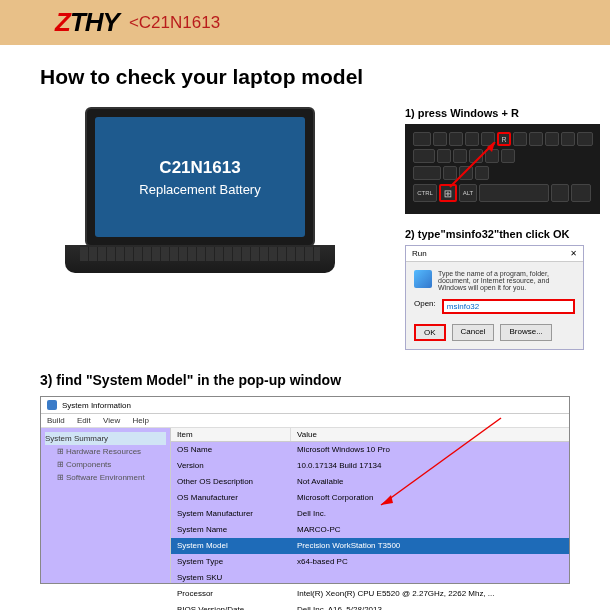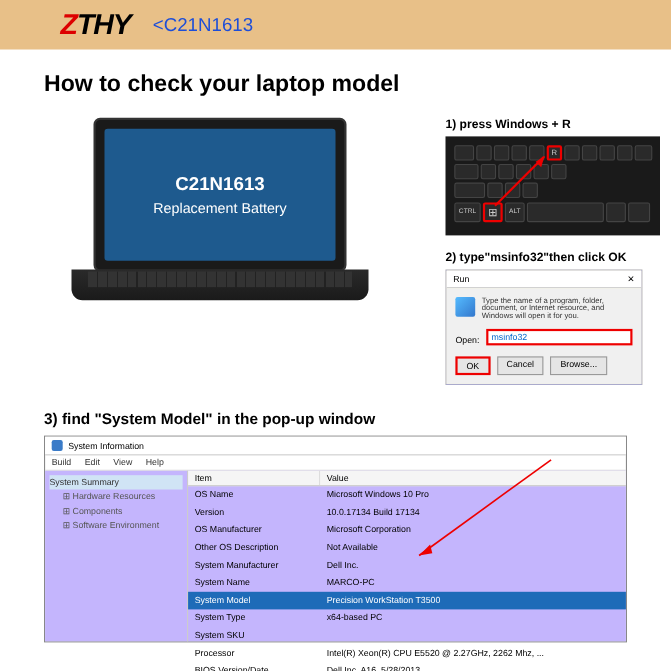--- a/index.html
+++ b/index.html
@@ -1,40 +1,40 @@
 <!DOCTYPE html>
 <html><head>
 <meta charset="utf-8">
 <style>
 *{margin:0;padding:0;box-sizing:border-box;font-family:Arial,sans-serif}
 body{width:610px;height:610px;background:#fff;overflow:hidden;position:relative}
 .header{background:#e8c088;height:45px;display:flex;align-items:center;padding-left:55px}
 .logo{font-family:Arial Black,sans-serif;font-weight:900;font-size:26px;font-style:italic;color:#000;letter-spacing:-1px}
 .logo-red{color:#d00}
-.model-code{color:#1d4ed8;font-size:17px;margin-left:20px}
+.model-code{color:#b91c1c;font-size:17px;margin-left:10px}
 .title{font-size:21px;font-weight:bold;margin:20px 0 18px 40px}
 .laptop-area{display:flex;margin-left:60px}
 .laptop{width:280px;height:180px;position:relative}
 .screen-back{width:230px;height:140px;background:#1a1a1a;border-radius:6px;margin:0 auto;position:relative;border:2px solid #333}
 .screen-inner{position:absolute;top:8px;left:8px;right:8px;bottom:8px;background:#1e5a8e;border-radius:3px;display:flex;flex-direction:column;align-items:center;justify-content:center;color:#fff}
 .screen-title{font-size:17px;font-weight:bold;margin-bottom:4px}
 .screen-sub{font-size:13px}
 .kb-base{width:270px;height:28px;background:linear-gradient(#2a2a2a,#1a1a1a);border-radius:0 0 10px 10px;margin:0 auto;margin-top:-2px;position:relative}
 .kb-base::before{content:'';position:absolute;top:2px;left:15px;right:15px;height:14px;background:repeating-linear-gradient(90deg,#333 0,#333 8px,#222 8px,#222 9px),repeating-linear-gradient(0deg,#333 0,#333 3px,#222 3px,#222 4px)}
 .right-col{margin-left:65px;width:195px}
 .step-text{font-size:11px;font-weight:bold;margin-bottom:5px}
 .keyboard-img{width:195px;height:90px;background:#1a1a1a;position:relative;margin-bottom:14px}
 .key{position:absolute;background:#2a2a2a;border:1px solid #444;border-radius:2px;color:#ccc;font-size:7px;display:flex;align-items:center;justify-content:center}
 .key-hl{border:2px solid #e00!important;z-index:2}
 .run-dialog{width:179px;border:1px solid #aac;background:#fef9c3;font-size:8px}
 .run-title{background:#fff;padding:3px 6px;display:flex;justify-content:space-between;border-bottom:1px solid #ccc}
 .run-body{padding:8px;background:#f0f0f0}
 .run-desc{font-size:7px;color:#333;margin-bottom:8px;display:flex;gap:6px}
 .run-icon{width:18px;height:18px;background:linear-gradient(135deg,#5bf,#37c);border-radius:2px;flex-shrink:0}
-.run-open{display:flex;align-items:flex-end;gap:6px;margin-bottom:10px}
+.run-open{display:flex;align-items:flex-start;gap:6px;margin-bottom:10px}
 .run-input{flex:1;border:2px solid #e00;padding:1px 3px;background:#fff;font-size:8px;color:#06c}
 .run-btns{display:flex;gap:6px;}
 .run-btn{border:1px solid #999;padding:2px 8px;background:#e5e5e5;font-size:8px}
 .run-btn-ok{border:2px solid #e00}
 .step3{font-size:14px;font-weight:bold;margin:22px 0 8px 40px}
 .sysinfo{margin:0 40px;border:1px solid #888;font-size:8px}
 .sysinfo-title{background:#fff;padding:3px 6px;border-bottom:1px solid #ccc;display:flex;align-items:flex-end;gap:5px}
 .si-icon{width:10px;height:10px;background:#3a7bc8;border-radius:2px}
 .sysinfo-menu{padding:2px 6px;font-size:8px;color:#333;border-bottom:1px solid #ddd}
 .sysinfo-menu span{margin-right:10px}
@@ -165,26 +165,26 @@
       <div id="si-rows">
           <div class="si-row">
             <div class="si-col1">OS Name</div>
             <div class="si-col2">Microsoft Windows 10 Pro</div>
           </div>
           <div class="si-row">
             <div class="si-col1">Version</div>
             <div class="si-col2">10.0.17134 Build 17134</div>
           </div>
           <div class="si-row">
+            <div class="si-col1">Other OS Description</div>
+            <div class="si-col2">Not Available</div>
+          </div>
+          <div class="si-row">
             <div class="si-col1">OS Manufacturer</div>
             <div class="si-col2">Microsoft Corporation</div>
-          </div>
-          <div class="si-row">
-            <div class="si-col1">Other OS Description</div>
-            <div class="si-col2">Not Available</div>
           </div>
           <div class="si-row">
             <div class="si-col1">System Manufacturer</div>
             <div class="si-col2">Dell Inc.</div>
           </div>
           <div class="si-row">
             <div class="si-col1">System Name</div>
             <div class="si-col2">MARCO-PC</div>
           </div>
           <div class="si-row si-row-hl">

